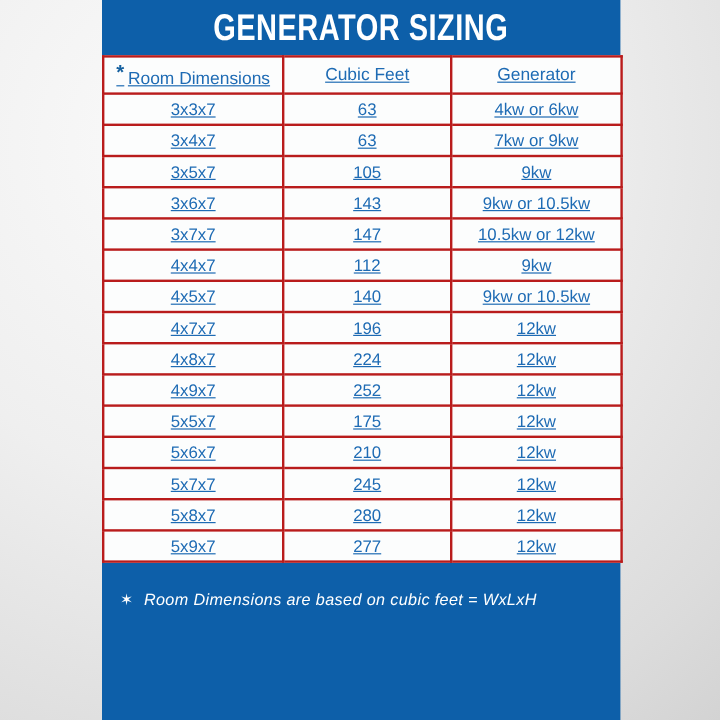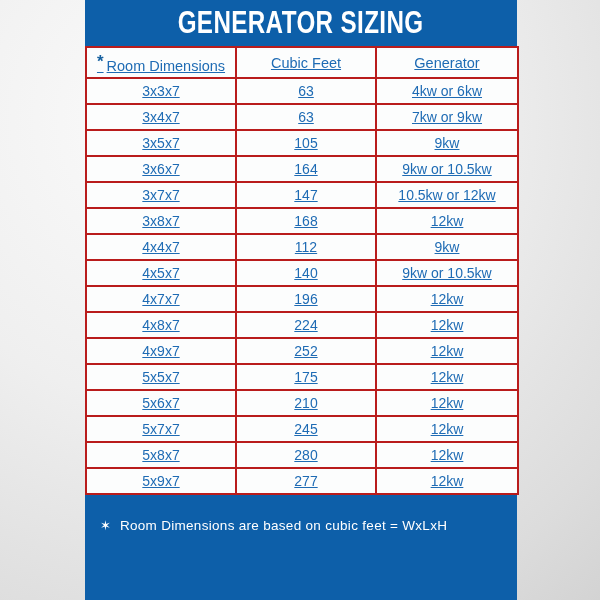--- a/index.html
+++ b/index.html
@@ -78,20 +78,21 @@
     padding: 23px 8px 0 15px;
     color: #ffffff;
   }
   .footnote .star {
     font-size: 13px;
     line-height: 1;
   }
   .footnote .note-text {
     font-size: 13.5px;
     letter-spacing: 0.3px;
+    font-style: italic;
   }
 </style>
 </head>
 <body>
 
 <div class="page">
   <div class="panel">
 
     <div class="title-band">
       <div class="title">GENERATOR SIZING</div>
@@ -121,32 +122,27 @@
             <td>63</td>
             <td>7kw or 9kw</td>
           </tr>
           <tr>
             <td>3x5x7</td>
             <td>105</td>
             <td>9kw</td>
           </tr>
           <tr>
             <td>3x6x7</td>
-            <td>164</td>
+            <td>143</td>
             <td>9kw or 10.5kw</td>
           </tr>
           <tr>
             <td>3x7x7</td>
             <td>147</td>
             <td>10.5kw or 12kw</td>
-          </tr>
-          <tr>
-            <td>3x8x7</td>
-            <td>168</td>
-            <td>12kw</td>
           </tr>
           <tr>
             <td>4x4x7</td>
             <td>112</td>
             <td>9kw</td>
           </tr>
           <tr>
             <td>4x5x7</td>
             <td>140</td>
             <td>9kw or 10.5kw</td>

